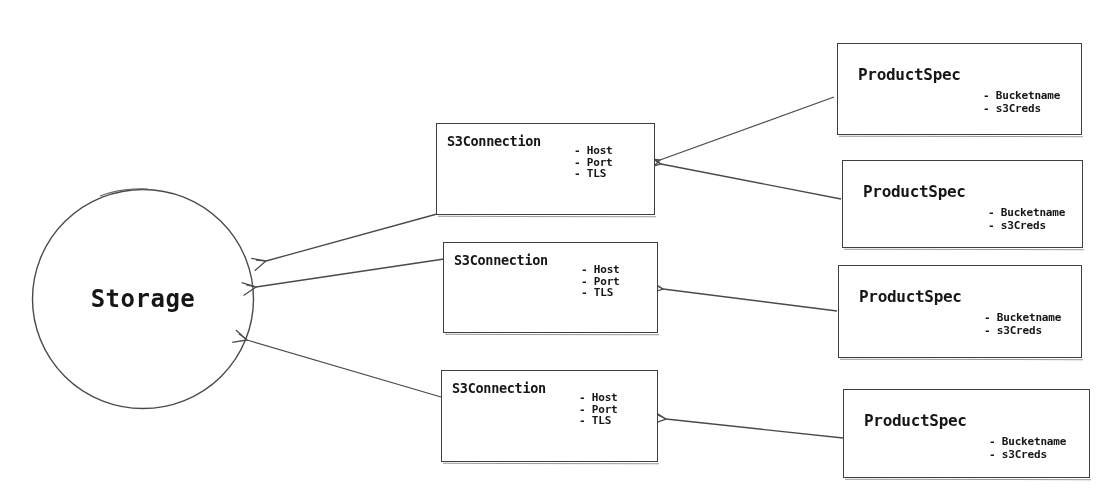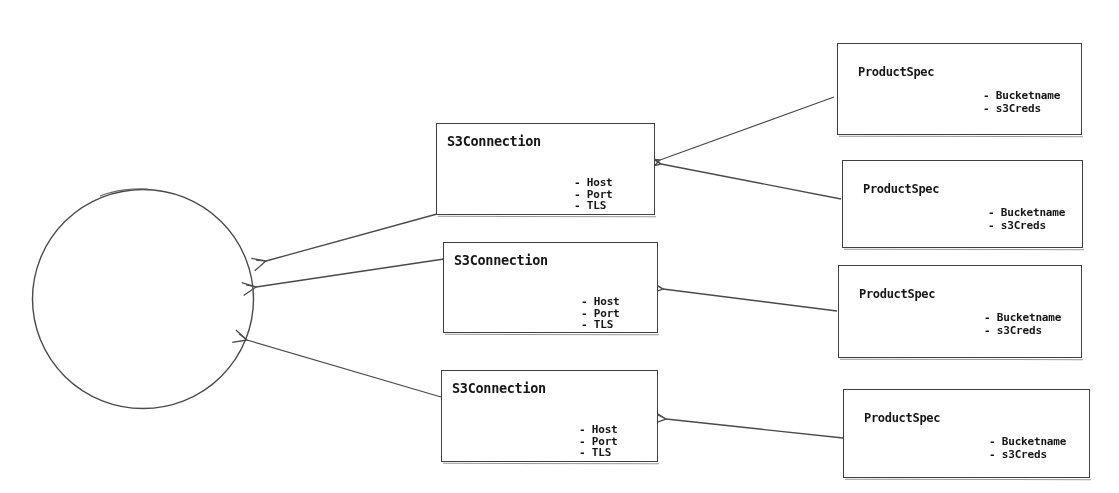--- a/index.html
+++ b/index.html
@@ -45,34 +45,33 @@
     letter-spacing: -0.3px;
   }
   .s3-box .box-title {
     left: 10px;
     top: 9px;
     font-size: 13.5px;
   }
   .ps-box .box-title {
     left: 20px;
     top: 21px;
-    font-size: 12px;
+    font-size: 16px;
   }
   .attr-list {
     position: absolute;
     font-weight: 700;
     font-size: 11px;
     line-height: 11.6px;
     white-space: pre;
     letter-spacing: -0.2px;
   }
   .s3-box .attr-list {
     left: 137px;
     top: 21px;
-    margin-top: 32px;
   }
   .ps-box .attr-list {
     left: 145px;
     top: 46px;
     line-height: 12.6px;
   }
   .storage-label {
     position: absolute;
     left: 32px;
     top: 189px;
@@ -106,20 +105,21 @@
     <line x1="834" y1="97" x2="660" y2="160" stroke="#4a4a4a" stroke-width="1.3" marker-end="url(#arrowhead)"></line>
     <line x1="841" y1="199" x2="661" y2="164" stroke="#4a4a4a" stroke-width="1.3" marker-end="url(#arrowhead)"></line>
     <line x1="837" y1="311" x2="663" y2="289" stroke="#4a4a4a" stroke-width="1.3" marker-end="url(#arrowhead)"></line>
     <line x1="843" y1="438" x2="666" y2="419" stroke="#4a4a4a" stroke-width="1.3" marker-end="url(#arrowhead)"></line>
 
     <line x1="437" y1="214" x2="266" y2="261" stroke="#4a4a4a" stroke-width="1.3" marker-end="url(#arrowhead)"></line>
     <line x1="444" y1="259" x2="256" y2="287" stroke="#4a4a4a" stroke-width="1.3" marker-end="url(#arrowhead)"></line>
     <line x1="441" y1="397" x2="247" y2="340" stroke="#4a4a4a" stroke-width="1.3" marker-end="url(#arrowhead)"></line>
   </svg>
 
+  <div class="storage-label">Storage</div>
 
   <div class="node-box s3-box" style="left:436px; top:123px; width:219px; height:92px;">
     <div class="box-title">S3Connection</div>
     <div class="attr-list"><div>- Host</div><div>- Port</div><div>- TLS</div></div>
   </div>
 
   <div class="node-box s3-box" style="left:443px; top:242px; width:215px; height:91px;">
     <div class="box-title">S3Connection</div>
     <div class="attr-list"><div>- Host</div><div>- Port</div><div>- TLS</div></div>
   </div>

